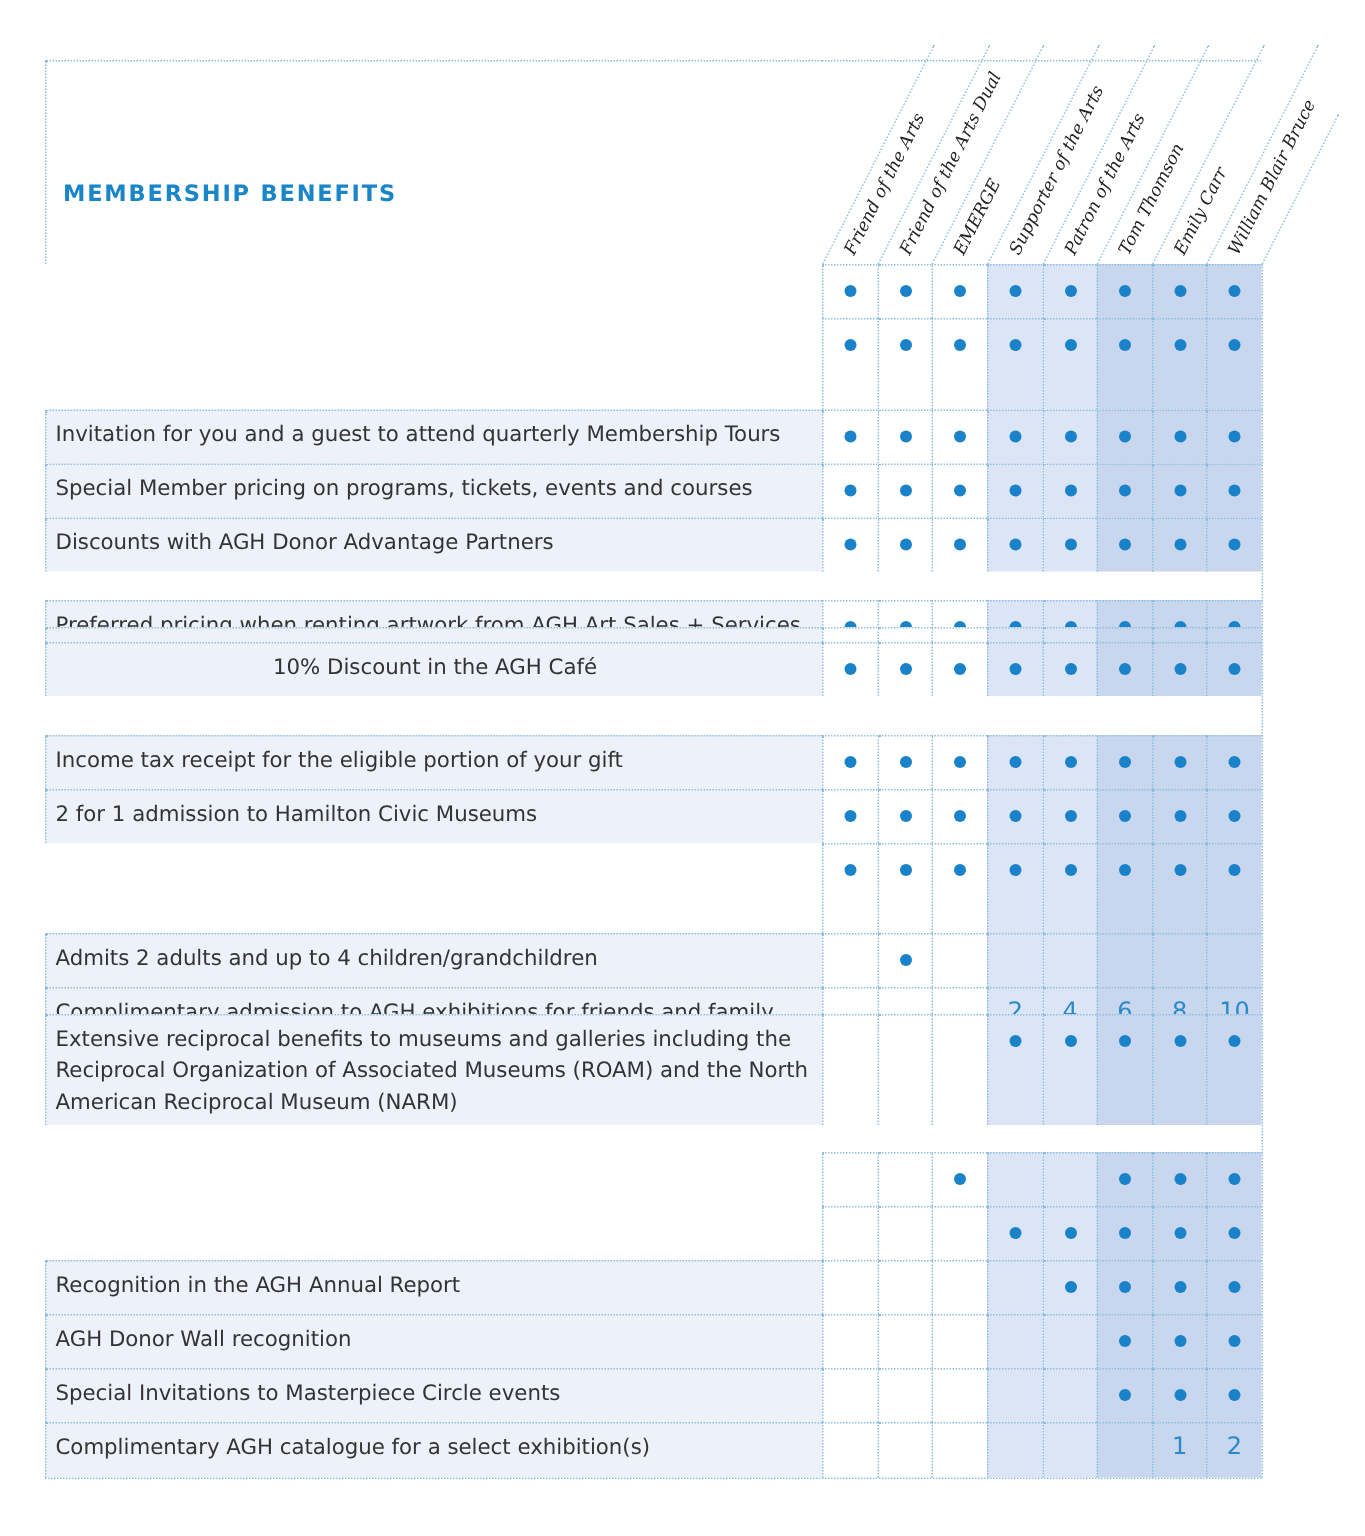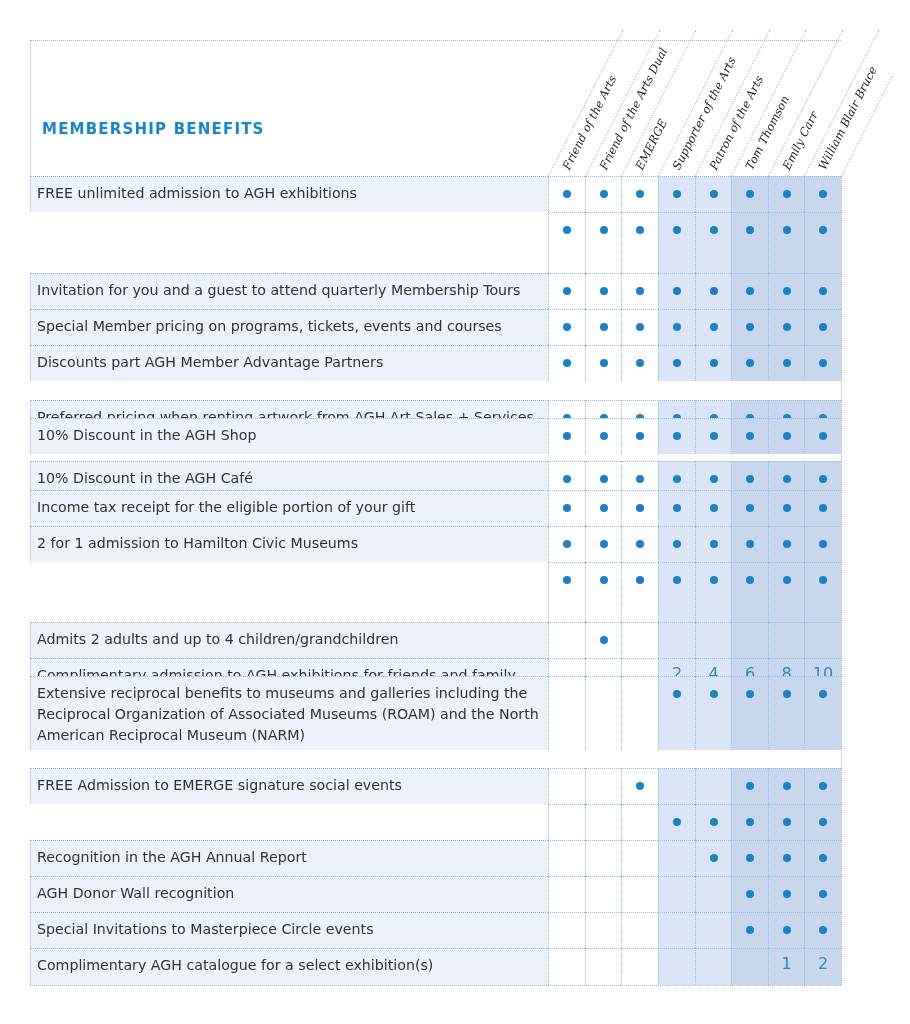--- a/index.html
+++ b/index.html
@@ -68,21 +68,20 @@
     <div class="col-label-wrap" style="left: 804px;">
       <div class="slant"></div>
       <div class="col-label" style="left: 24px;">William Blair Bruce</div>
     </div>
     <div class="col-label-wrap" style="left: 841px;">
       <div class="slant" style="height: 100px;"></div>
     </div>
   </div>
 <div id="rows">
     <div class="row" style="top: 176px; height: 36px;">
-      <div class="row-label">FREE unlimited admission to AGH exhibitions</div>
       <div class="cell t1" style="left: 518px; width: 37px;">
         <div class="dot"></div>
       </div>
       <div class="cell t1" style="left: 555px; width: 36px;">
         <div class="dot"></div>
       </div>
       <div class="cell t1" style="left: 591px; width: 37px;">
         <div class="dot"></div>
       </div>
       <div class="cell t2" style="left: 628px; width: 37px;">
@@ -175,21 +174,21 @@
         <div class="dot"></div>
       </div>
       <div class="cell t3" style="left: 738px; width: 36px;">
         <div class="dot"></div>
       </div>
       <div class="cell t3" style="left: 774px; width: 37px;">
         <div class="dot"></div>
       </div>
     </div>
     <div class="row" style="top: 345px; height: 36px;">
-      <div class="row-label">Discounts part AGH Member Advantage Partners</div>
+      <div class="row-label">Discounts with AGH Donor Advantage Partners</div>
       <div class="cell t1" style="left: 518px; width: 37px;">
         <div class="dot"></div>
       </div>
       <div class="cell t1" style="left: 555px; width: 36px;">
         <div class="dot"></div>
       </div>
       <div class="cell t1" style="left: 591px; width: 37px;">
         <div class="dot"></div>
       </div>
       <div class="cell t2" style="left: 628px; width: 37px;">
@@ -255,21 +254,21 @@
       <div class="cell t3" style="left: 701px; width: 37px;">
         <div class="dot"></div>
       </div>
       <div class="cell t3" style="left: 738px; width: 36px;">
         <div class="dot"></div>
       </div>
       <div class="cell t3" style="left: 774px; width: 37px;">
         <div class="dot"></div>
       </div>
     </div>
-    <div class="row" style="top: 461px; height: 36px;">
+    <div class="row" style="top: 428px; height: 36px; text-align: center;">
       <div class="row-label">10% Discount in the AGH Café</div>
       <div class="cell t1" style="left: 518px; width: 37px;">
         <div class="dot"></div>
       </div>
       <div class="cell t1" style="left: 555px; width: 36px;">
         <div class="dot"></div>
       </div>
       <div class="cell t1" style="left: 591px; width: 37px;">
         <div class="dot"></div>
       </div>
@@ -418,21 +417,20 @@
         <div class="dot"></div>
       </div>
       <div class="cell t3" style="left: 738px; width: 36px;">
         <div class="dot"></div>
       </div>
       <div class="cell t3" style="left: 774px; width: 37px;">
         <div class="dot"></div>
       </div>
     </div>
     <div class="row" style="top: 768px; height: 36px;">
-      <div class="row-label">FREE Admission to EMERGE signature social events</div>
       <div class="cell t1" style="left: 518px; width: 37px;"></div>
       <div class="cell t1" style="left: 555px; width: 36px;"></div>
       <div class="cell t1" style="left: 591px; width: 37px;">
         <div class="dot"></div>
       </div>
       <div class="cell t2" style="left: 628px; width: 37px;"></div>
       <div class="cell t2" style="left: 665px; width: 36px;"></div>
       <div class="cell t3" style="left: 701px; width: 37px;">
         <div class="dot"></div>
       </div>

